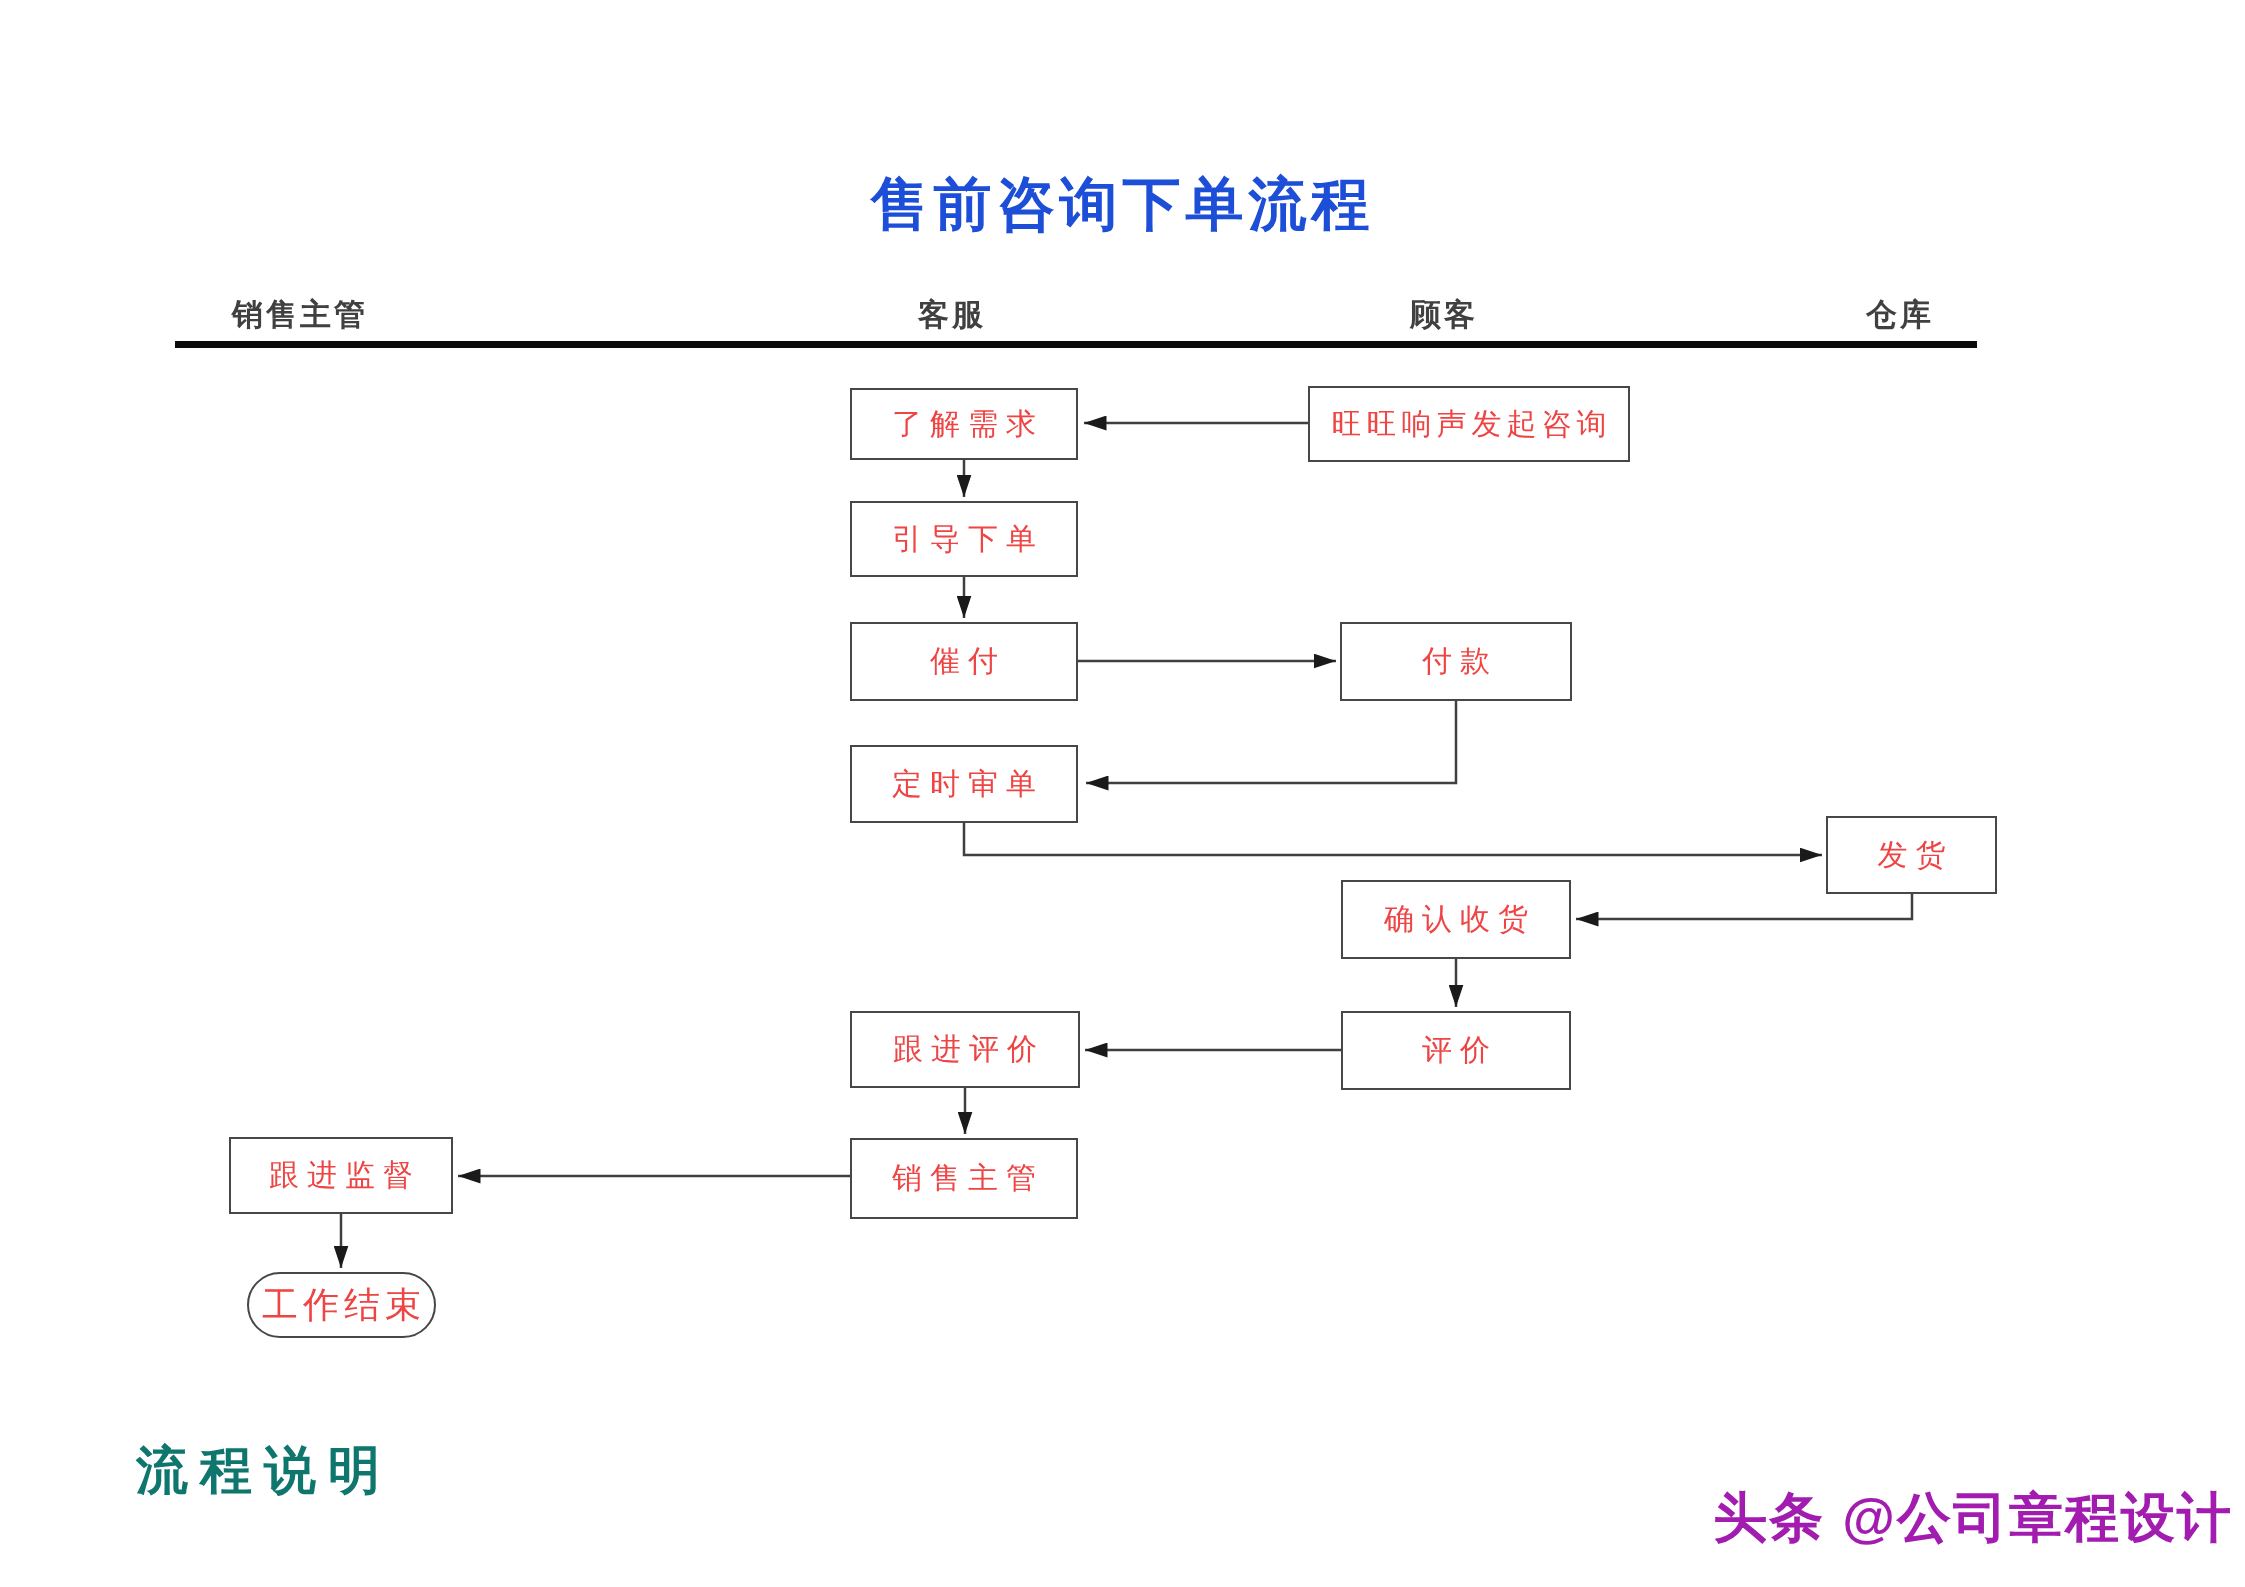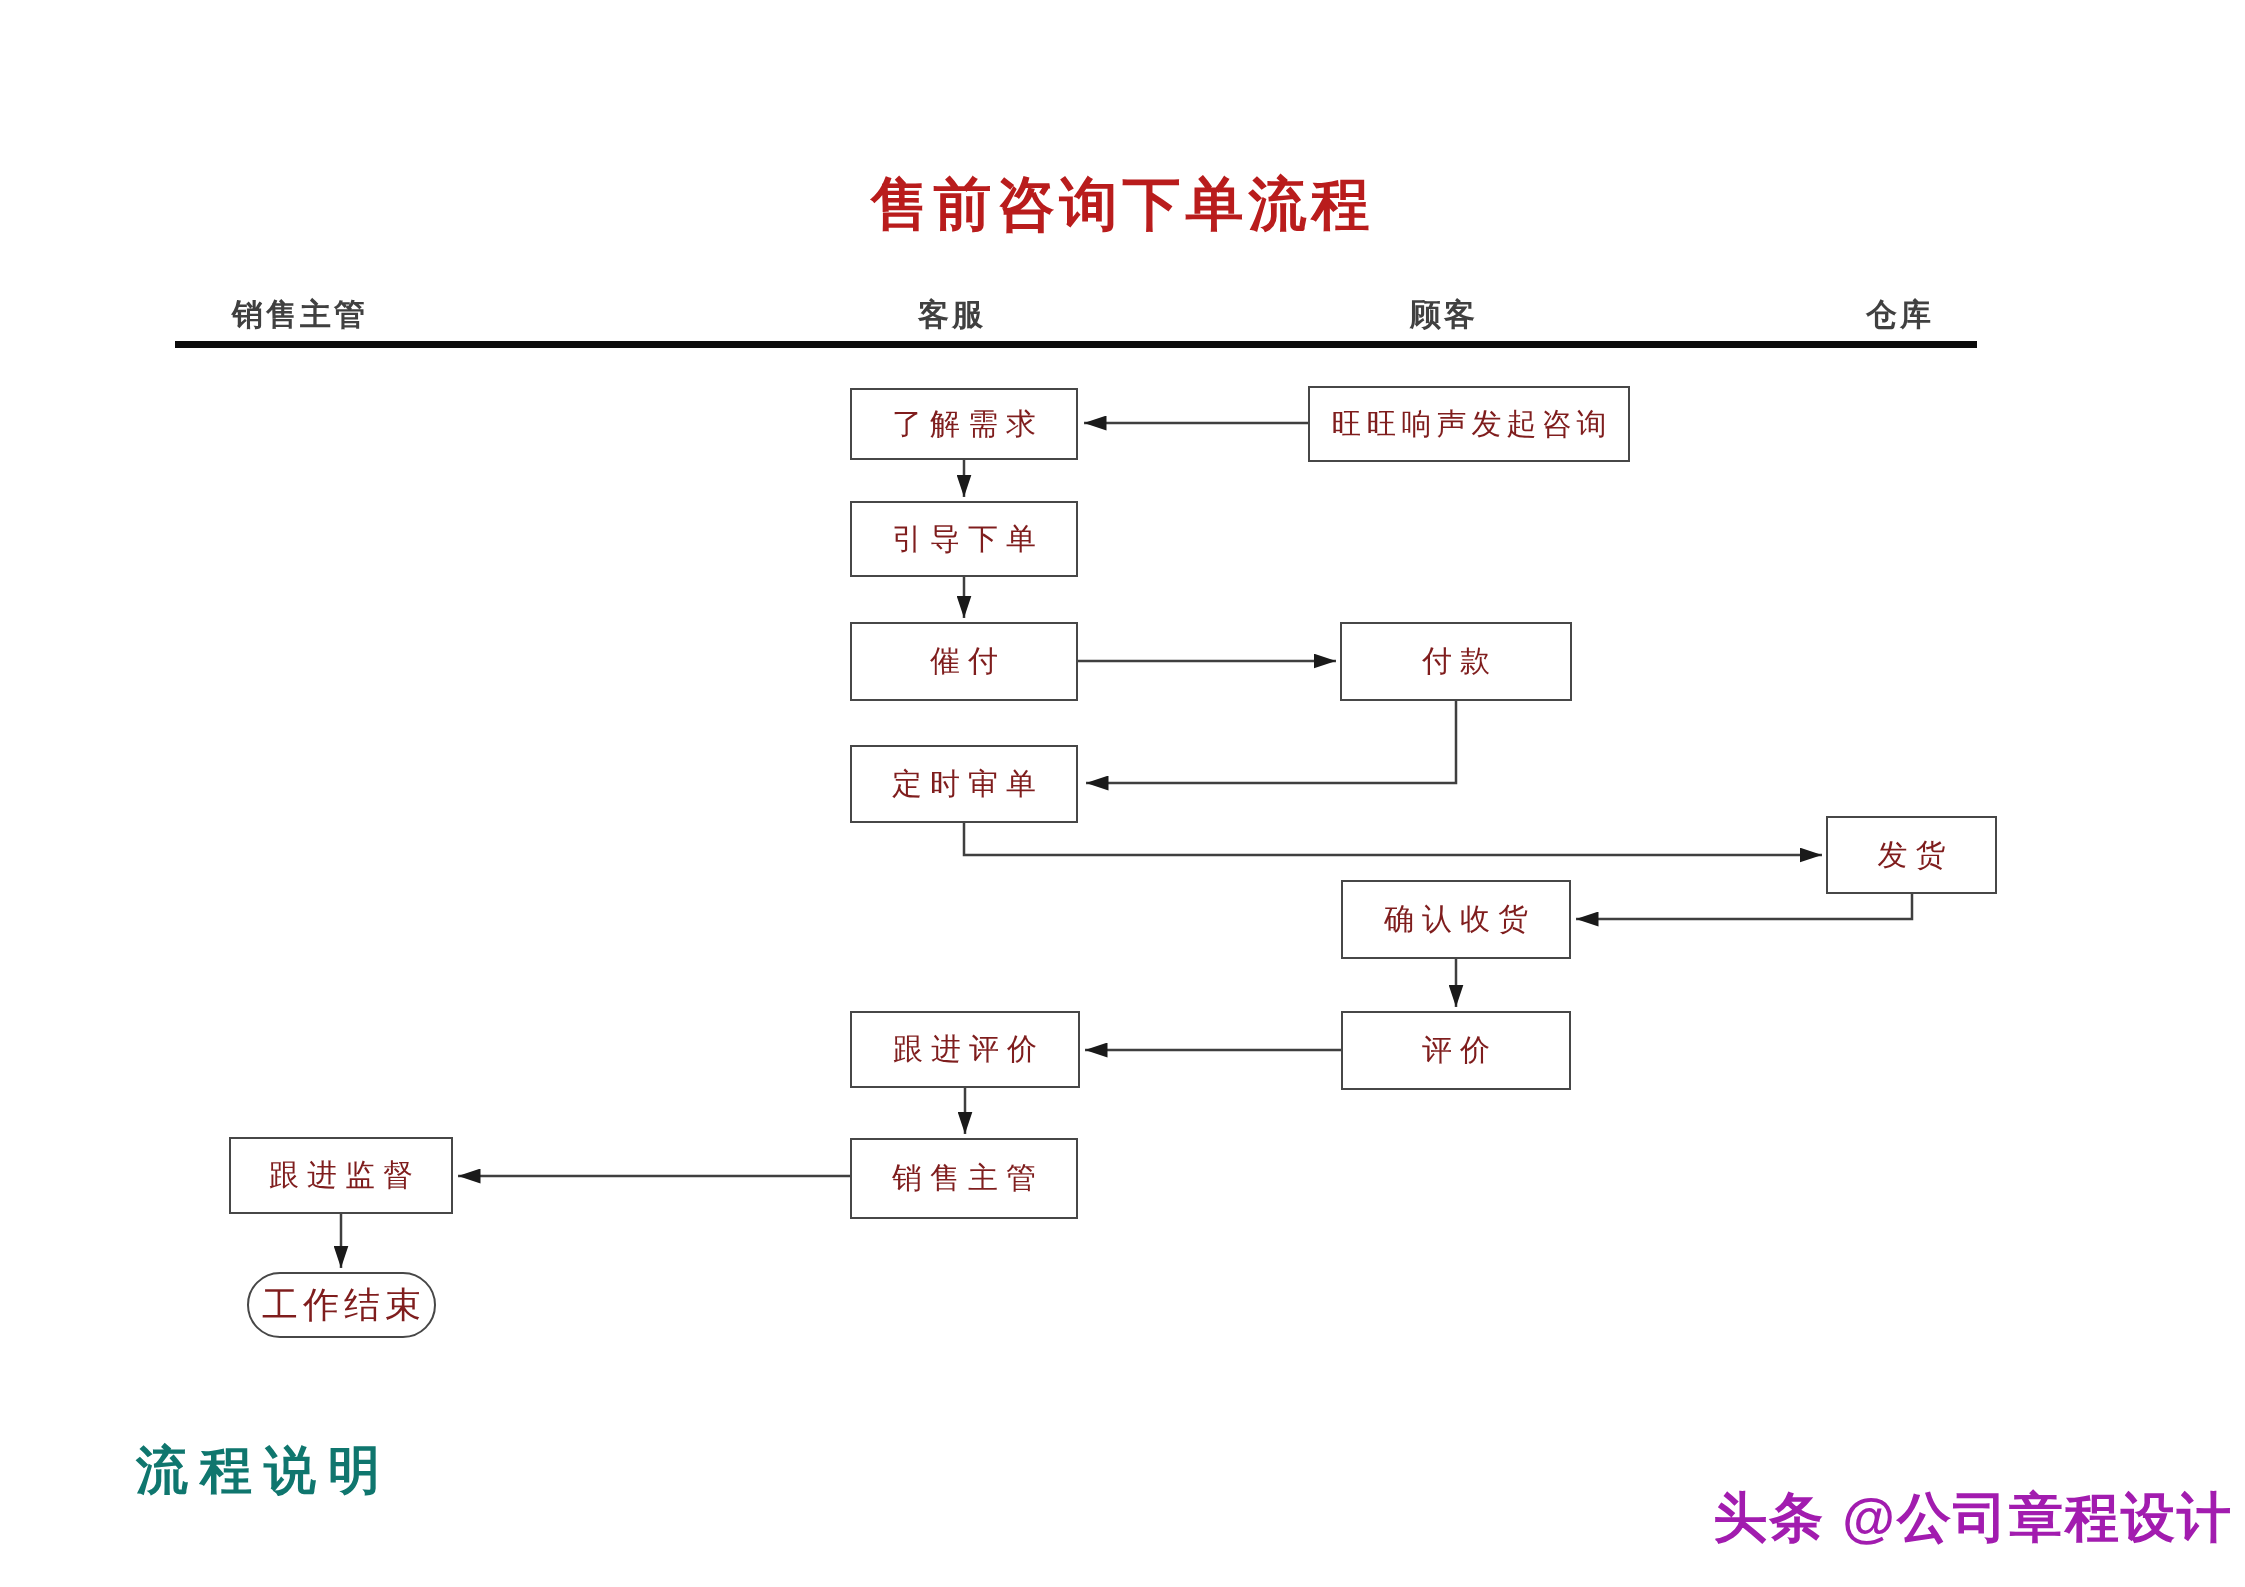--- a/index.html
+++ b/index.html
@@ -9,21 +9,21 @@
     background:#ffffff;
     font-family:"Liberation Serif","DejaVu Serif",serif;
     color:#111111;
     overflow:hidden;
   }
   
   .title{
     position:absolute;left:0;right:0;top:166px;
     margin:0;text-align:center;
     font-size:58px;font-weight:bold;letter-spacing:5px;
-    color:#b91c1c;
+    color:#1d4ed8;
   }
   
   .lane-label{
     position:absolute;top:294px;
     transform:translateX(-50%);
     font-size:31px;font-weight:bold;letter-spacing:3px;
     white-space:nowrap;color:#404040;
   }
   .lane-0{left:300px;}
   .lane-1{left:952px;}
@@ -35,21 +35,21 @@
   }
   
   .connectors{position:absolute;left:0;top:0;width:2245px;height:1587px;}
   .edge{stroke:#3f3f3f;stroke-width:2.5;fill:none;}
   
   .node{
     position:absolute;
     display:flex;align-items:center;justify-content:center;
     background:#ffffff;border:2px solid #474747;
     font-size:30px;letter-spacing:8px;text-indent:8px;
-    white-space:nowrap;color:#7f1d1d;
+    white-space:nowrap;color:#ef4444;
     box-sizing:border-box;
   }
   .n-understand  {left:850px; top:388px; width:228px;height:72px;}
   .n-inquiry     {left:1308px;top:386px; width:322px;height:76px;letter-spacing:5px;text-indent:5px;}
   .n-guide       {left:850px; top:501px; width:228px;height:76px;}
   .n-urge        {left:850px; top:622px; width:228px;height:79px;}
   .n-pay         {left:1340px;top:622px; width:232px;height:79px;}
   .n-review      {left:850px; top:745px; width:228px;height:78px;}
   .n-ship        {left:1826px;top:816px; width:171px;height:78px;}
   .n-confirm     {left:1341px;top:880px; width:230px;height:79px;}

